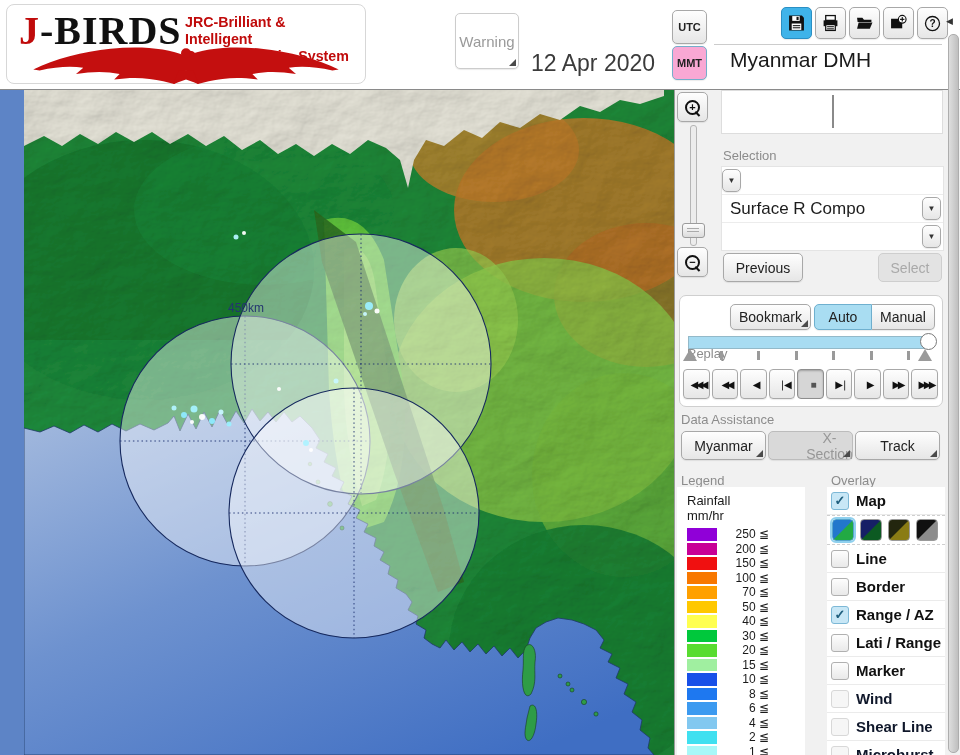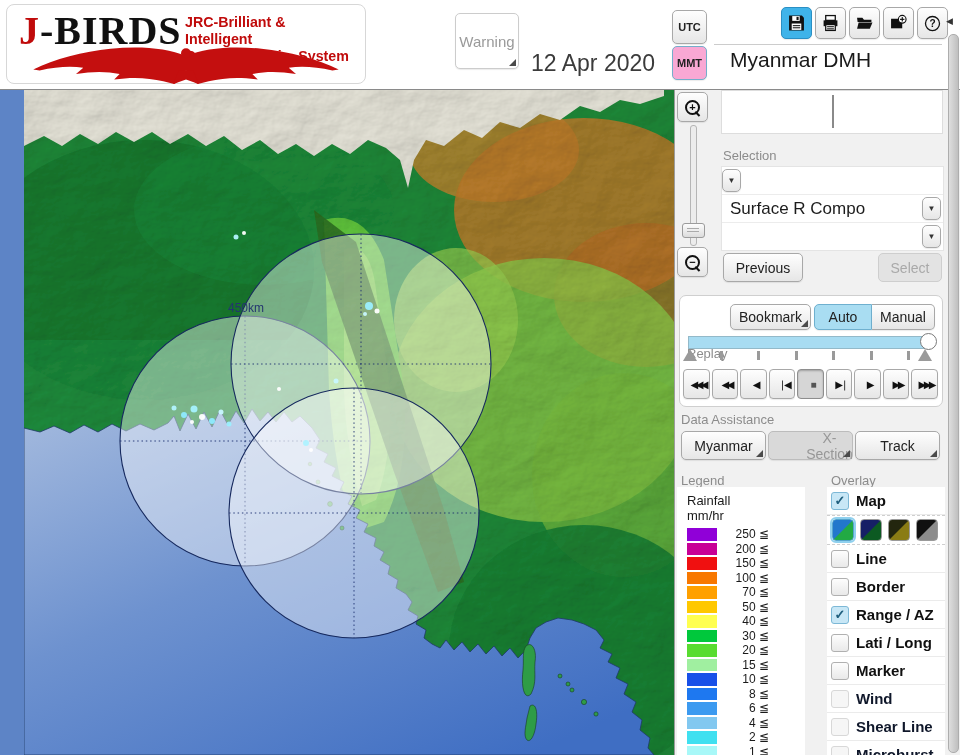--- a/index.html
+++ b/index.html
@@ -433,21 +433,21 @@
           <div class="ov-row">
             <span class="cb"></span>
             <span class="ov-text">Border</span>
           </div>
           <div class="ov-row">
             <span class="cb checked">✓</span>
             <span class="ov-text">Range / AZ</span>
           </div>
           <div class="ov-row">
             <span class="cb"></span>
-            <span class="ov-text">Lati / Long</span>
+            <span class="ov-text">Lati / Range</span>
           </div>
           <div class="ov-row">
             <span class="cb"></span>
             <span class="ov-text">Marker</span>
           </div>
           <div class="ov-row">
             <span class="cb disabled"></span>
             <span class="ov-text disabled">Wind</span>
           </div>
           <div class="ov-row">

